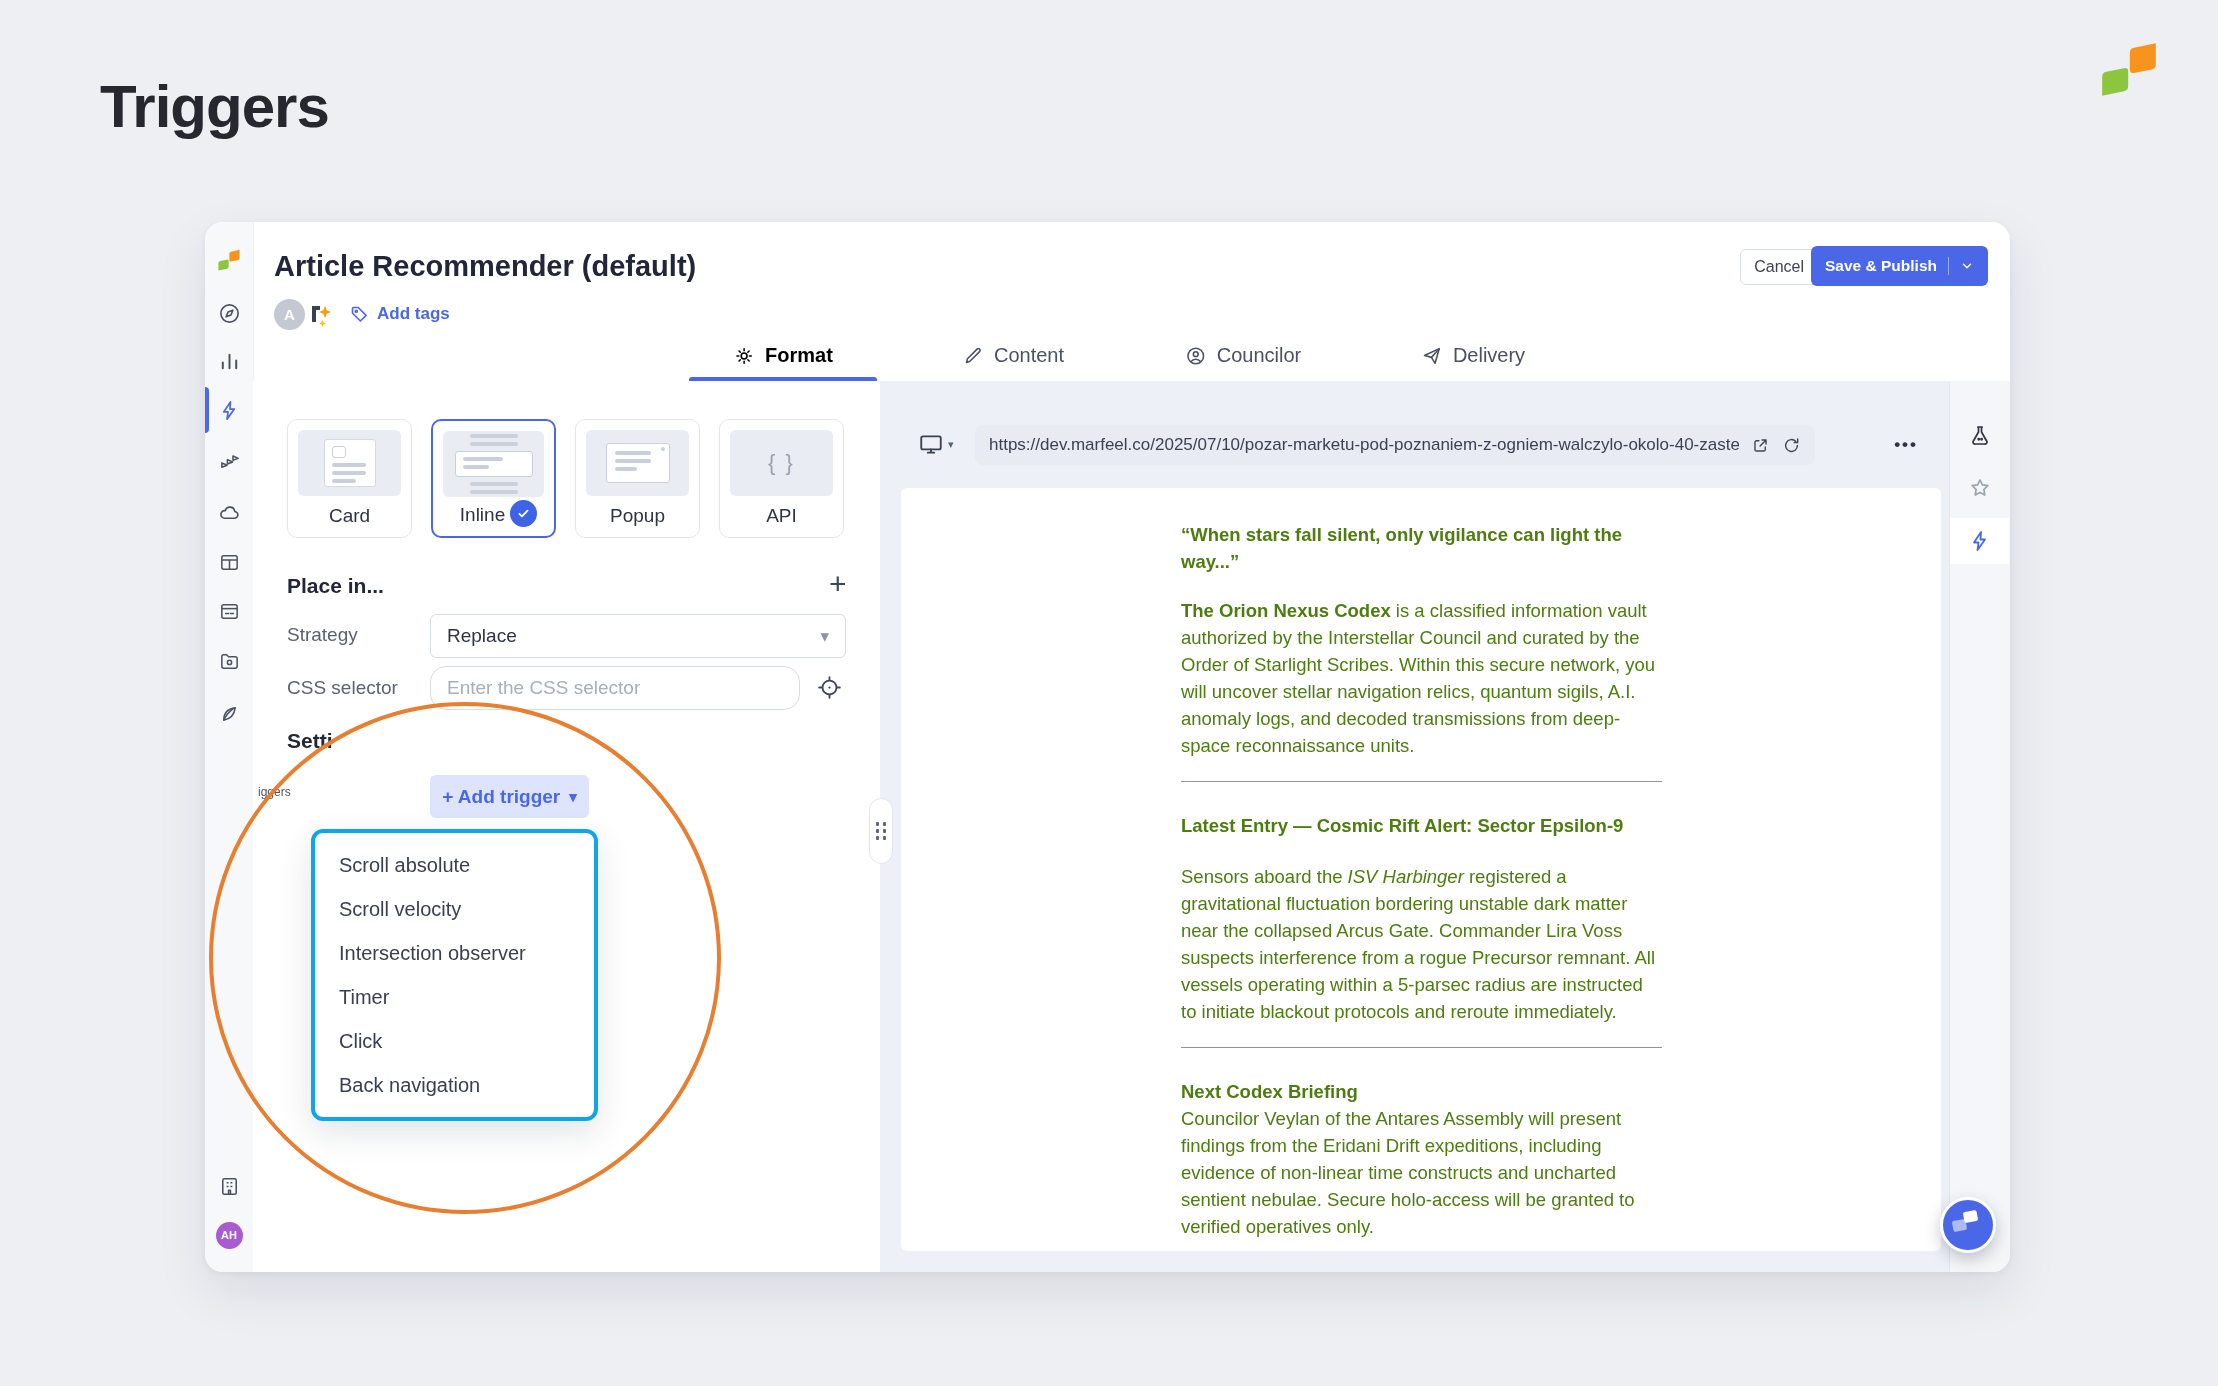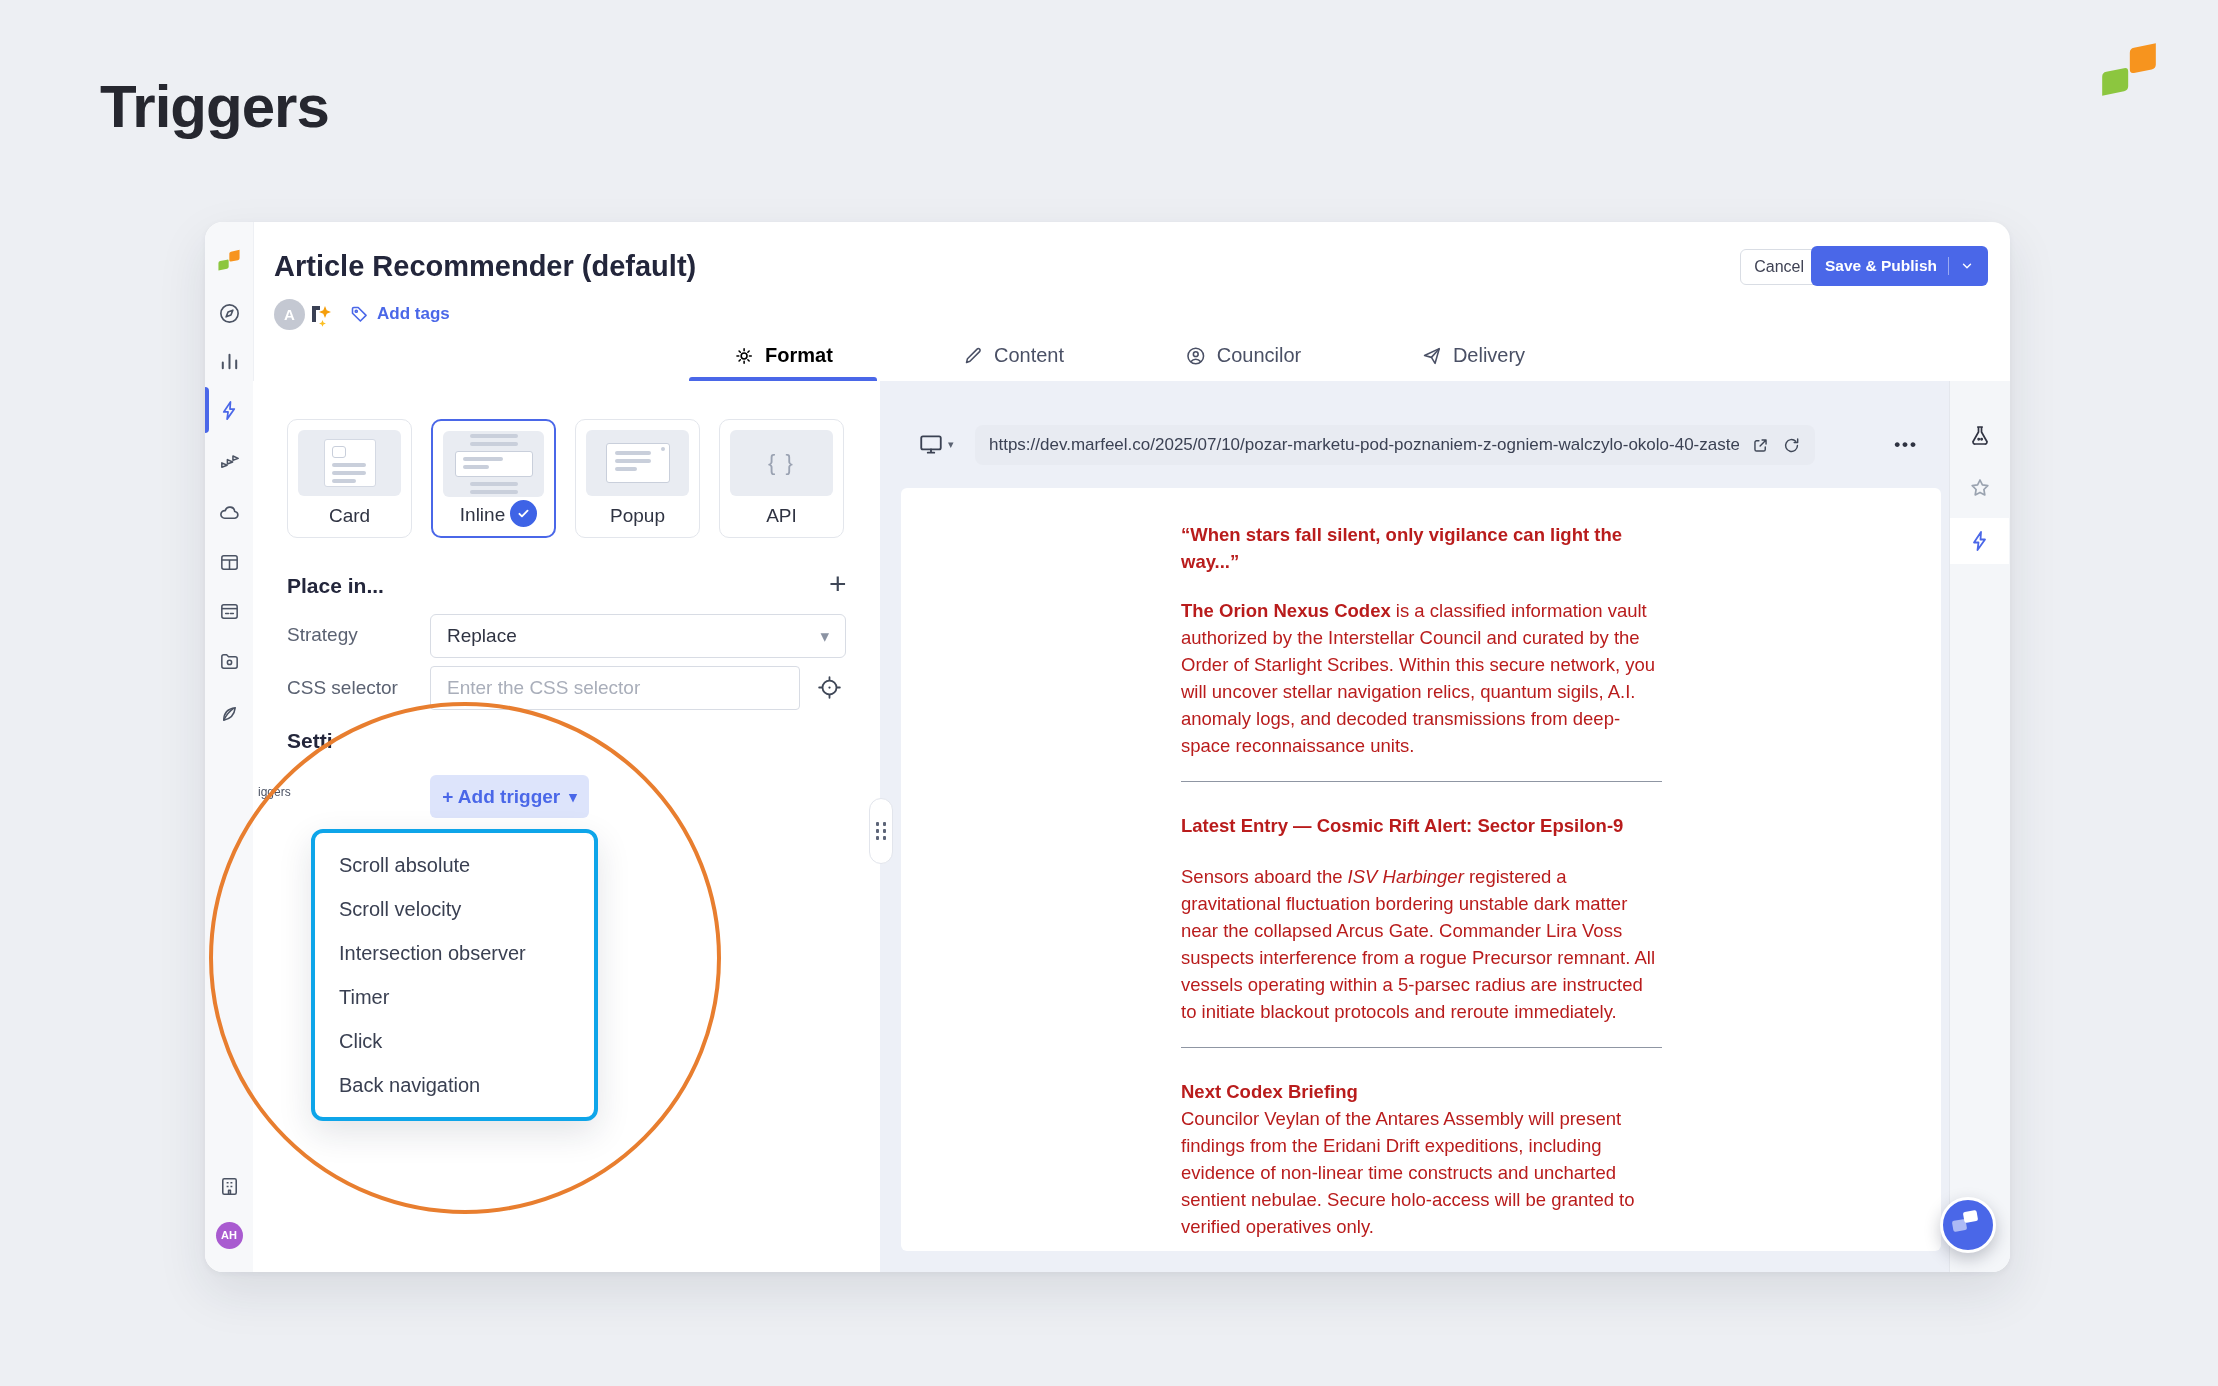--- a/index.html
+++ b/index.html
@@ -50,37 +50,37 @@
          border:3px solid #fff;display:flex;align-items:center;justify-content:center;}
   .mini-line{height:4px;border-radius:2px;background:#c9cfdb;}
   .mini-box{background:#fff;border:1px solid #c9cfdb;border-radius:3px;}
   .api-glyph{font-size:22px;color:#9aa2b2;font-weight:500;letter-spacing:2px;}
   
   .h-sec{font-size:21px;font-weight:700;color:#23263b;}
   .lbl{font-size:19px;color:#5b6272;}
   .select{box-sizing:border-box;border:1px solid #d8dce4;border-radius:6px;background:#fff;display:flex;align-items:center;
           padding:0 16px;font-size:19px;font-weight:500;color:#2f3342;cursor:pointer;}
   .select .chev{margin-left:auto;color:#8b93a3;font-size:17px;}
-  .inp{box-sizing:border-box;border:1px solid #d8dce4;border-radius:4px;background:#fff;padding:0 16px;font-size:19px;
+  .inp{box-sizing:border-box;border:1px solid #d8dce4;border-radius:16px;background:#fff;padding:0 16px;font-size:19px;
        color:#2f3342;font-family:"Liberation Sans",sans-serif;outline:none;width:370px;height:44px;}
   .inp::placeholder{color:#a9aeba;}
   .plus{font-size:30px;font-weight:400;color:#3f4757;line-height:26px;cursor:pointer;}
   .add-trigger{left:177px;top:394px;height:43px;width:159px;background:#dde4fb;border-radius:6px;color:#4a67e8;
                font-size:19px;font-weight:700;display:flex;align-items:center;justify-content:center;gap:9px;cursor:pointer;}
   
   .menu{left:58px;top:448px;width:279px;background:#fff;border:4px solid #0ea5e9;border-radius:12px;
         box-shadow:0 12px 34px rgba(25,32,56,.12);padding:10px 0;}
   .menu-item{height:44px;display:flex;align-items:center;padding-left:24px;font-size:20px;color:#3a4052;cursor:pointer;}
   
   .urlpill{left:95px;top:44px;width:840px;height:40px;background:#e8ebf2;border-radius:8px;display:flex;align-items:center;
            padding:0 14px;box-sizing:border-box;gap:12px;}
   .urltext{flex:1;font-size:17px;color:#3c4254;white-space:nowrap;overflow:hidden;}
   .more{font-size:17px;font-weight:700;color:#2f3342;letter-spacing:2px;cursor:pointer;}
   .art-panel{left:21px;top:107px;width:1040px;height:763px;background:#fff;border-radius:6px;overflow:hidden;}
-  .art-col{margin:33px 0 0 280px;width:481px;font-size:18.5px;line-height:27px;color:#b91c1c;}
+  .art-col{margin:33px 0 0 280px;width:481px;font-size:18.5px;line-height:27px;color:#4d7c0f;}
   .art-col p{margin:0 0 22px 0;}
   .art-col .hd{font-weight:700;}
   .art-col hr{border:none;border-top:1px solid #8f96a3;margin:22px 0 30px 0;}
   
   .rtile{position:absolute;left:0;width:59px;height:46px;display:flex;align-items:center;justify-content:center;cursor:pointer;}
   .rtile.active{background:#fff;}
   
   .handle{left:664px;top:576px;width:22px;height:64px;background:#fff;border:1px solid #e2e5ec;border-radius:12px;
           display:flex;align-items:center;justify-content:center;cursor:grab;z-index:5;}
   .dots{display:grid;grid-template-columns:repeat(2,4px);grid-auto-rows:4px;gap:3px;}

